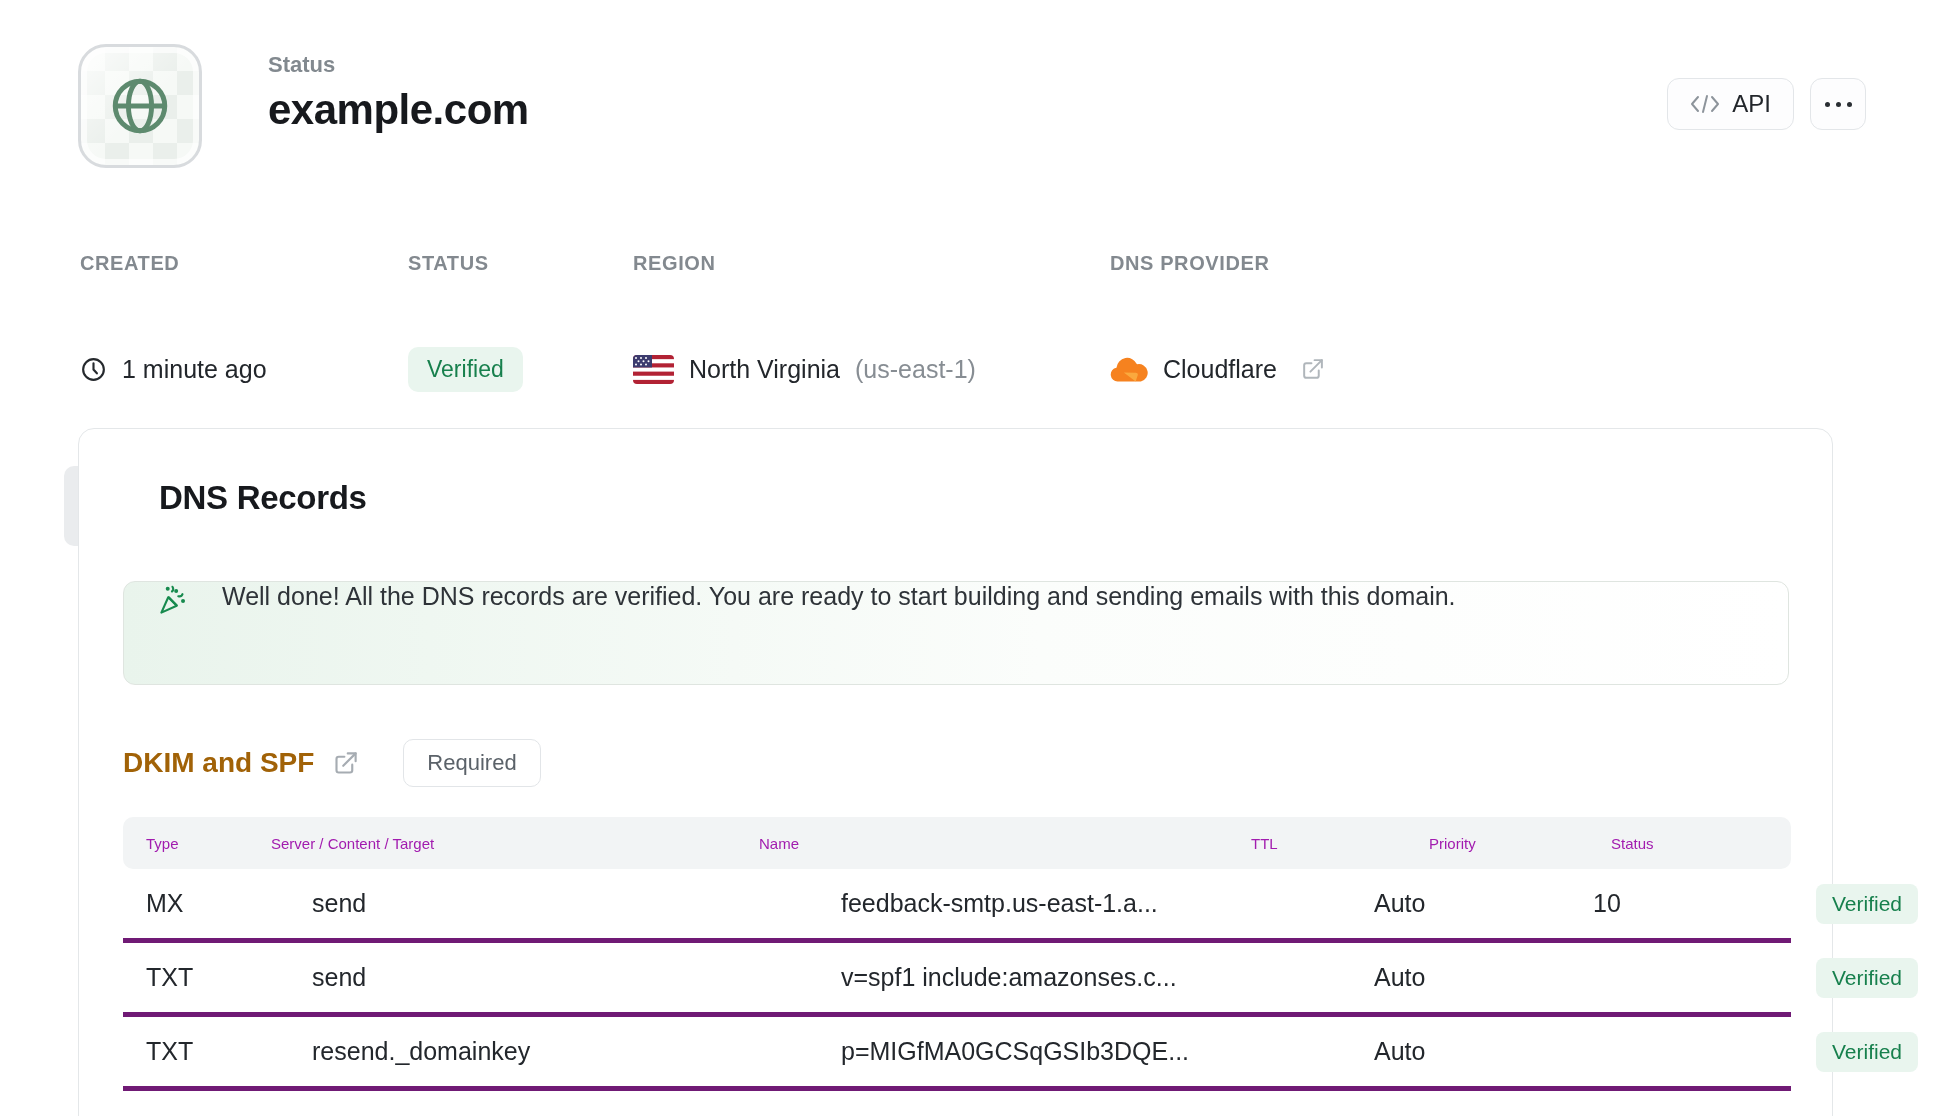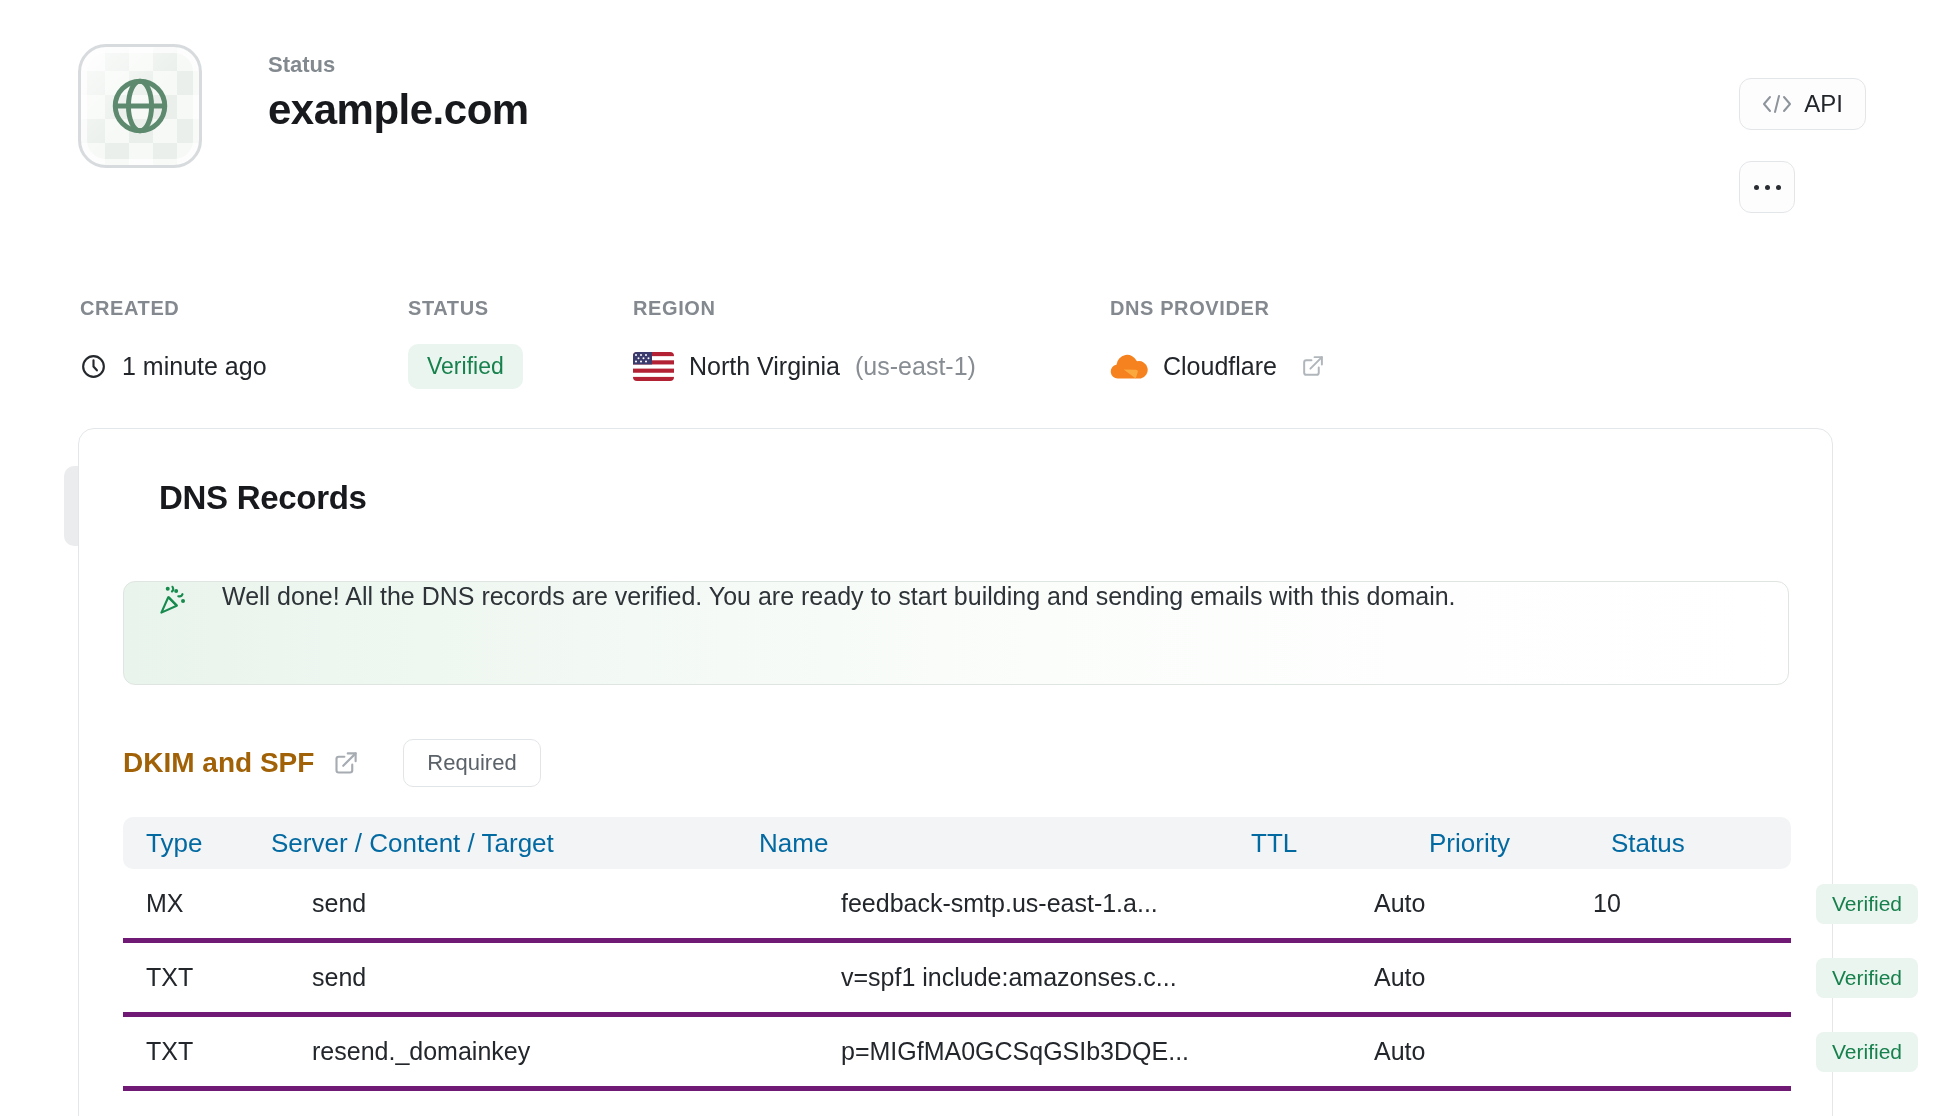--- a/index.html
+++ b/index.html
@@ -12,31 +12,31 @@
     background-color:#f3f6f3;
     background-image:
       linear-gradient(135deg, rgba(255,255,255,.85) 0%, rgba(255,255,255,0) 55%),
       repeating-conic-gradient(#eaefeb 0% 25%, #f6f9f6 0% 50%);
     background-size:auto, 48px 48px;
     box-shadow: inset 0 0 0 6px rgba(255,255,255,.65);
     display:flex; align-items:center; justify-content:center; flex:0 0 auto; }
   .title-block { margin-left:66px; }
   .kicker { margin-top:8px; font-size:22px; font-weight:600; color:#82898f; }
   .domain-title { margin-top:8px; font-size:42px; font-weight:700; color:#17191d; letter-spacing:-0.5px;text-align:right; }
-  .header-actions { margin-left:auto; margin-top:34px; display:flex; gap:31px;flex-direction:column; }
+  .header-actions { margin-left:auto; margin-top:34px; display:flex; gap:16px; }
   .btn { display:flex; align-items:center; gap:12px; height:52px; padding:0 22px;
     background:#fdfdfe; border:1px solid #e3e6e9; border-radius:12px; cursor:pointer;
     font-size:24px; color:#22262b; }
   .btn-square { width:56px; padding:0; justify-content:center; }
   .dots { display:flex; gap:6px; align-items:center; }
   .dots i { width:5px; height:5px; border-radius:50%; background:#2a2e33; }
 
   
   .meta-row { display:flex; margin:84px 0 0 80px; }
-  .meta-col { display:flex; flex-direction:column; }
+  .meta-col { display:flex; flex-direction:column;gap:48px; }
   .meta-col.c1 { width:328px; } .meta-col.c2 { width:225px; } .meta-col.c3 { width:477px; }
   .meta-label { font-size:20px; font-weight:600; letter-spacing:0.6px; color:#83898f; }
   .meta-value { margin-top:22px; display:flex; align-items:center; gap:15px; height:48px;
     font-size:25px; color:#22262b; }
   .muted { color:#878d93; }
   .pill { display:inline-flex; align-items:center; background:#e9f5ee; color:#17804d;
     font-size:23px; font-weight:500; padding:9px 19px; border-radius:10px; }
   .flag { border-radius:4px; overflow:hidden; display:block; }
 
   
@@ -57,21 +57,21 @@
   .ext-icon { margin-left:18px; display:flex; }
   .tag { margin-left:44px; display:inline-flex; align-items:center; height:48px; padding:0 23px;
     border:1px solid #e2e5e8; border-radius:10px; background:#ffffff;
     font-size:22px; color:#5b6269; }
 
   
   .table { margin-top:30px; width:1668px; }
   .tgrid { display:grid; grid-template-columns:125px 488px 492px 178px 182px 1fr;
     align-items:center; padding-left:23px; }
   .thead { height:52px; background:#f2f4f5; border-radius:10px;
-    font-size:26px; font-weight:500; color:#0369a1; }
+    font-size:15px; font-weight:500; color:#a21caf; }
   .trow { height:74px; border-bottom:5px solid #701a75; font-size:25px; color:#23272c;gap:41px; }
   .badge { display:inline-flex; align-items:center; justify-content:center;
     background:#e9f5ee; color:#17804d; font-size:21px; font-weight:500;
     padding:8px 16px; border-radius:8px; }
   svg { display:block; }
 </style>
 </head>
 <body>
 
 <div class="page-header">

